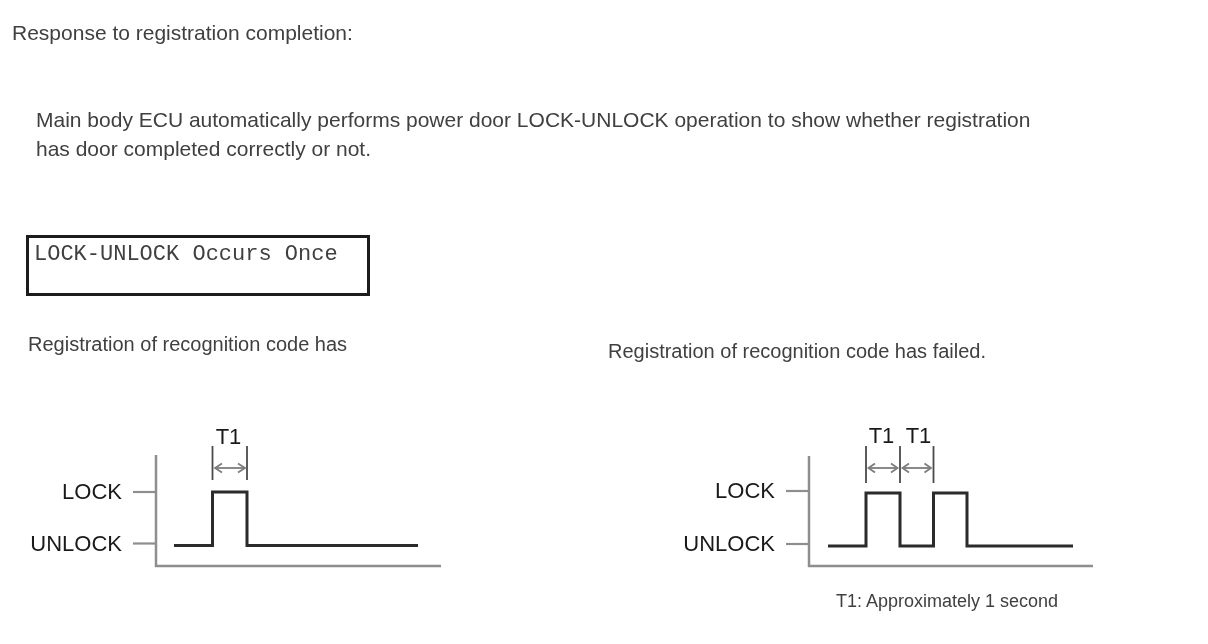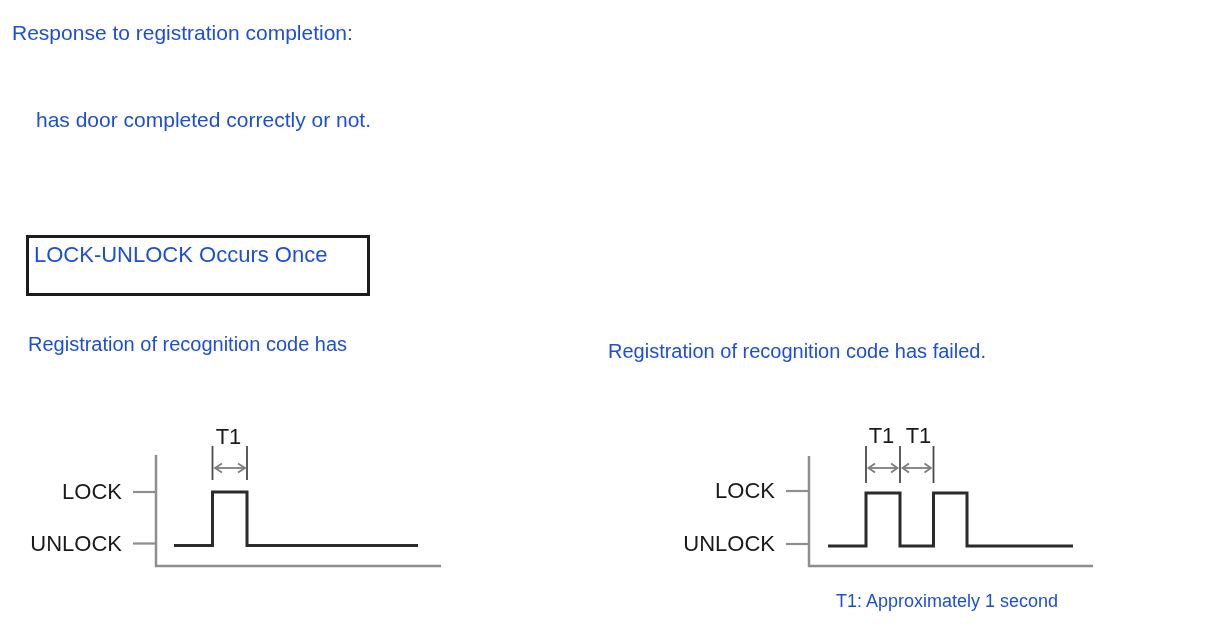--- a/index.html
+++ b/index.html
@@ -1,21 +1,21 @@
 <!DOCTYPE html>
 <html><head>
 <meta charset="utf-8">
 <style>
   html,body{margin:0;padding:0;background:#fff;}
   #page{
     position:relative;
     width:1189px;height:644px;
     background:#ffffff;
     font-family:"Liberation Sans", sans-serif;
-    color:#1d4ed8;
+    color:#404040;
     overflow:hidden;
   }
   .abs{position:absolute;}
   .heading{
     left:12px;top:20px;
     font-size:21px;line-height:26px;
     white-space:nowrap;
   }
   .intro{
     left:36px;top:105px;
@@ -23,20 +23,21 @@
   }
   .intro div{white-space:nowrap;}
   .result-box{
     box-sizing:border-box;
     width:344px;height:61px;
     border:3px solid #1c1c1c;
     background:#ffffff;
     font-size:22px;line-height:26px;
     padding:4px 12px 0 5px;
     white-space:nowrap;
+    font-family:Liberation Mono, monospace;
   }
   #box-once{left:26px;top:235px;}
   #box-twice{left:672px;top:234px;}
   .result-text{
     font-size:20px;line-height:29px;
     white-space:nowrap;
   }
   #result-left{left:28px;top:330px;}
   #result-right{left:608px;top:330px;margin-top:7px;}
   .wave-svg{display:block;}
@@ -59,20 +60,21 @@
   .dim{stroke:#7d7d7d;stroke-width:1.8;fill:none;}
 </style>
 </head>
 <body>
 
 <div id="page">
 
   <div class="abs heading">Response to registration completion:</div>
 
   <div class="abs intro">
+    <div>Main body ECU automatically performs power door LOCK-UNLOCK operation to show whether registration</div>
     <div>has door completed correctly or not.</div>
   </div>
 
   <div id="box-once" class="abs result-box">
     <span>LOCK-UNLOCK Occurs Once</span>
   </div>
 
 
   <div id="result-left" class="abs result-text">
     <div>Registration of recognition code has</div>

